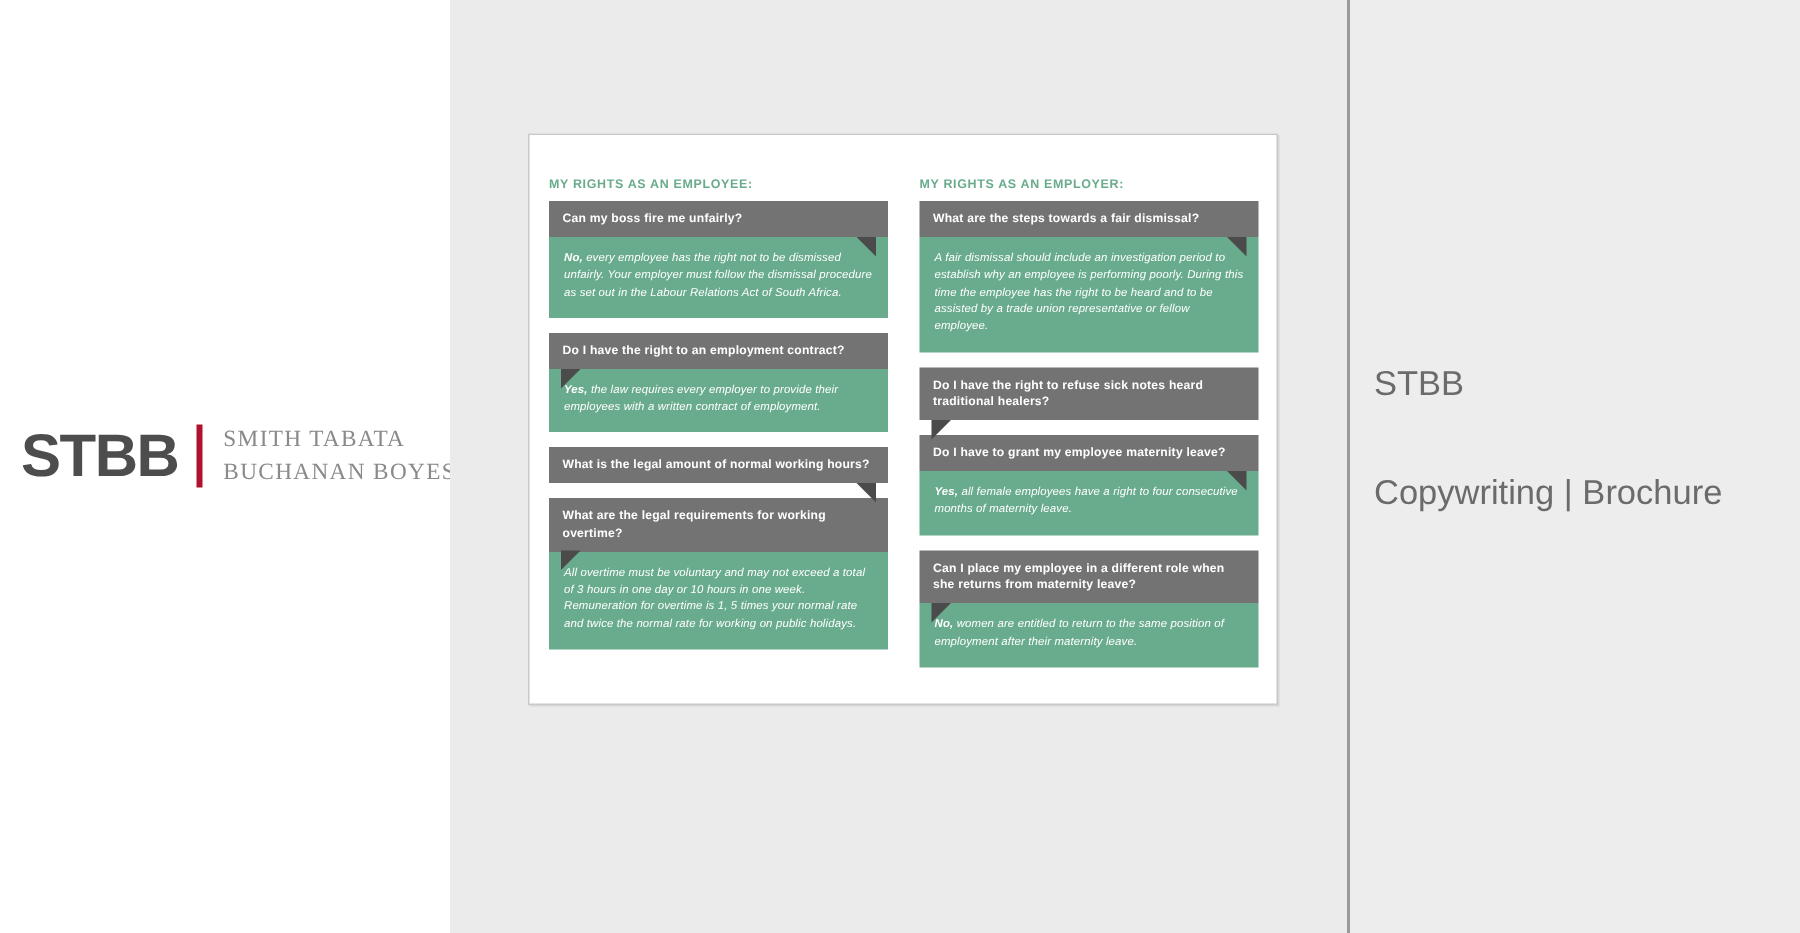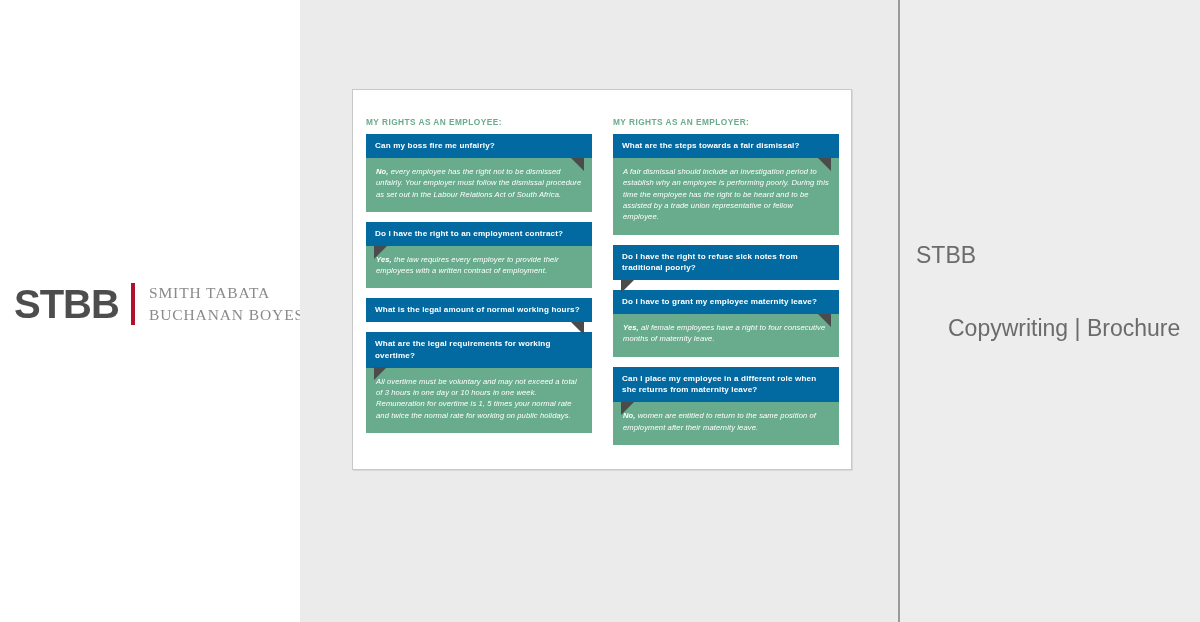--- a/index.html
+++ b/index.html
@@ -72,21 +72,20 @@
     background: #ededed;
   }
   .caption-title {
     position: absolute; left: 16px; top: 242px;
     font-size: 23px; color: #6b6b6b;
   }
   .caption-sub {
     position: absolute; left: 16px; top: 315px;
     font-size: 23px; color: #6b6b6b;
     white-space: nowrap;
-    margin-left: 32px;
   }
 
   
   .brochure {
     position: absolute;
     left: 352px; top: 89px;
     width: 500px; height: 381px;
     background: #ffffff;
     border: 1px solid #c9c9c9;
     box-shadow: 1px 1px 0 rgba(0,0,0,0.08);
@@ -105,21 +104,21 @@
     font-weight: bold;
     letter-spacing: 0.45px;
     color: #69ab8d;
     margin-bottom: 7px;
     white-space: nowrap;
   }
 
   .qa { margin-bottom: 10px; position: relative; }
 
   .qa-q {
-    background: #0369a1;
+    background: #737373;
     color: #ffffff;
     font-size: 8.1px;
     font-weight: bold;
     line-height: 1.45;
     letter-spacing: 0.15px;
     padding: 6px 9px 6px 9px;
     position: relative;
     z-index: 2;
   }
   .qa-a {
@@ -203,21 +202,21 @@
       <div class="column">
         <div class="col-heading">MY RIGHTS AS AN EMPLOYER:</div>
 
         <div class="qa">
           <div class="qa-q">What are the steps towards a fair dismissal?</div>
           <div class="tail tail-right" style="top: 24px;"></div>
           <div class="qa-a"><b></b><span>A fair dismissal should include an investigation period to establish why an employee is performing poorly. During this time the employee has the right to be heard and to be assisted by a trade union representative or fellow employee.</span></div>
         </div>
 
         <div class="qa">
-          <div class="qa-q">Do I have the right to refuse sick notes from traditional poorly?</div>
+          <div class="qa-q">Do I have the right to refuse sick notes heard traditional healers?</div>
           <div class="tail tail-left" style="top: 35px;"></div>
         </div>
 
         <div class="qa">
           <div class="qa-q">Do I have to grant my employee maternity leave?</div>
           <div class="tail tail-right" style="top: 24px;"></div>
           <div class="qa-a"><b>Yes,</b><span> all female employees have a right to four consecutive months of maternity leave.</span></div>
         </div>
 
         <div class="qa">

